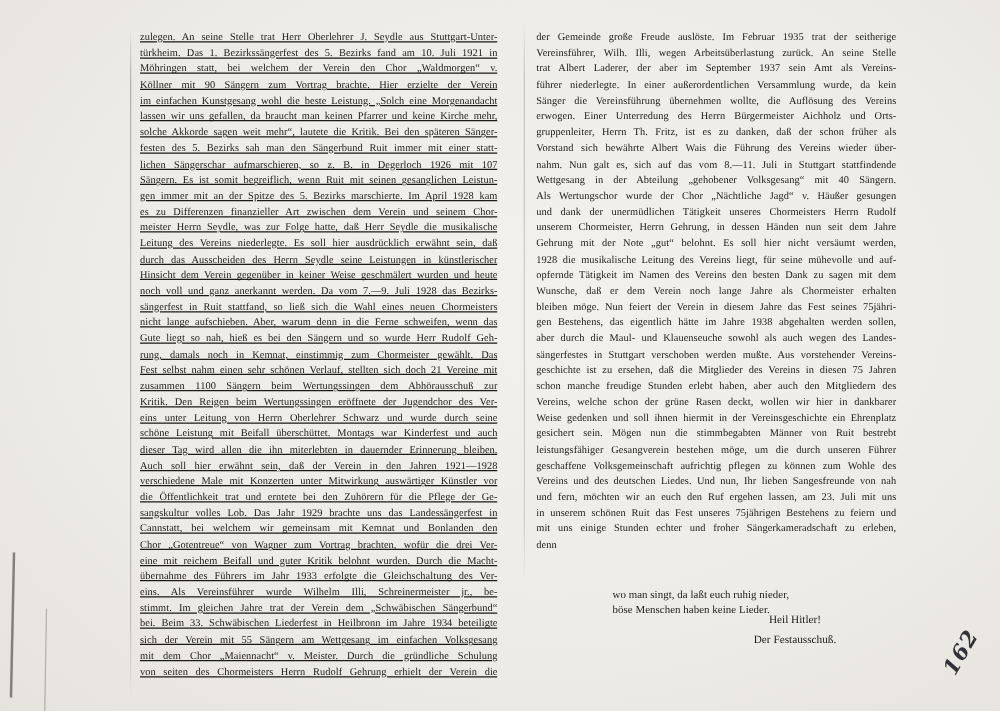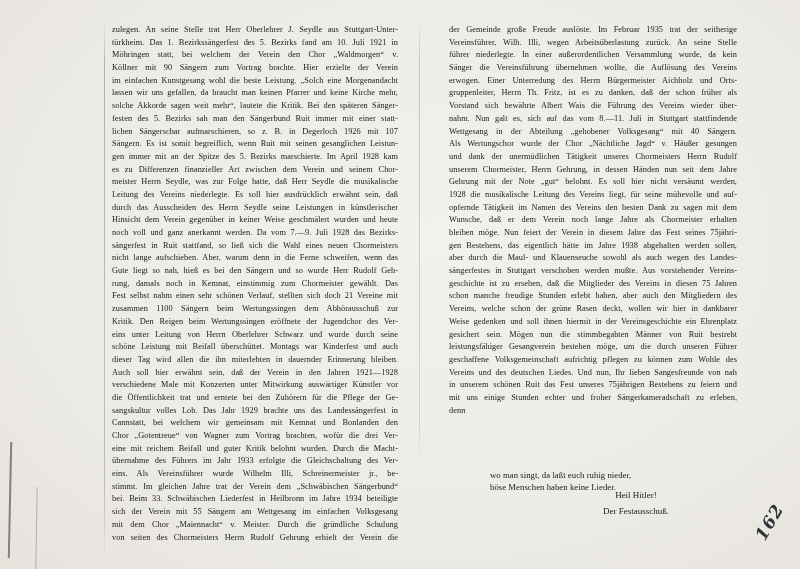--- a/index.html
+++ b/index.html
@@ -23,22 +23,22 @@
   }
   .edge-1 {
     position:absolute; left:9px; top:442px; width:2px; height:116px;
     background:rgba(48,45,42,0.55); transform:rotate(1.2deg);
   }
   .edge-2 {
     position:absolute; left:36px; top:487px; width:1px; height:82px;
     background:rgba(95,92,88,0.38); transform:rotate(1deg);
   }
   .col { position:absolute; top:24px; color:#1c1a17; }
-  .col-left  { left:112px; width:286px; }
-  .col-right { left:449px; width:288px; }
+  .col-left  { left:112px; width:286px;text-decoration:underline; }
+  .col-right { left:429px; width:288px; }
   .tline {
     height:12.7px; line-height:12.7px; font-size:8.3px;
     text-align:justify; text-align-last:justify;
     overflow:hidden; white-space:normal;
     letter-spacing:0.05px;
   }
   .verse { position:absolute; left:490px; top:469px; color:#1c1a17; }
   .verse .tline {
     height:12.4px; line-height:12.4px; font-size:8.7px;
     text-align:center; text-align-last:left; white-space:nowrap;
@@ -105,20 +105,21 @@
       <div class="tline">stimmt. Im gleichen Jahre trat der Verein dem „Schwäbischen Sängerbund“</div>
       <div class="tline">bei. Beim 33. Schwäbischen Liederfest in Heilbronn im Jahre 1934 beteiligte</div>
       <div class="tline">sich der Verein mit 55 Sängern am Wettgesang im einfachen Volksgesang</div>
       <div class="tline">mit dem Chor „Maiennacht“ v. Meister. Durch die gründliche Schulung</div>
       <div class="tline">von seiten des Chormeisters Herrn Rudolf Gehrung erhielt der Verein die</div>
     </div>
 
   <div class="col col-right">
       <div class="tline">der Gemeinde große Freude auslöste. Im Februar 1935 trat der seitherige</div>
       <div class="tline">Vereinsführer, Wilh. Illi, wegen Arbeitsüberlastung zurück. An seine Stelle</div>
+      <div class="tline">trat Albert Laderer, der aber im September 1937 sein Amt als Vereins-</div>
       <div class="tline">führer niederlegte. In einer außerordentlichen Versammlung wurde, da kein</div>
       <div class="tline">Sänger die Vereinsführung übernehmen wollte, die Auflösung des Vereins</div>
       <div class="tline">erwogen. Einer Unterredung des Herrn Bürgermeister Aichholz und Orts-</div>
       <div class="tline">gruppenleiter, Herrn Th. Fritz, ist es zu danken, daß der schon früher als</div>
       <div class="tline">Vorstand sich bewährte Albert Wais die Führung des Vereins wieder über-</div>
       <div class="tline">nahm. Nun galt es, sich auf das vom 8.—11. Juli in Stuttgart stattfindende</div>
       <div class="tline">Wettgesang in der Abteilung „gehobener Volksgesang“ mit 40 Sängern.</div>
       <div class="tline">Als Wertungschor wurde der Chor „Nächtliche Jagd“ v. Häußer gesungen</div>
       <div class="tline">und dank der unermüdlichen Tätigkeit unseres Chormeisters Herrn Rudolf</div>
       <div class="tline">unserem Chormeister, Herrn Gehrung, in dessen Händen nun seit dem Jahre</div>
@@ -131,20 +132,21 @@
       <div class="tline">aber durch die Maul- und Klauenseuche sowohl als auch wegen des Landes-</div>
       <div class="tline">sängerfestes in Stuttgart verschoben werden mußte. Aus vorstehender Vereins-</div>
       <div class="tline">geschichte ist zu ersehen, daß die Mitglieder des Vereins in diesen 75 Jahren</div>
       <div class="tline">schon manche freudige Stunden erlebt haben, aber auch den Mitgliedern des</div>
       <div class="tline">Vereins, welche schon der grüne Rasen deckt, wollen wir hier in dankbarer</div>
       <div class="tline">Weise gedenken und soll ihnen hiermit in der Vereinsgeschichte ein Ehrenplatz</div>
       <div class="tline">gesichert sein. Mögen nun die stimmbegabten Männer von Ruit bestrebt</div>
       <div class="tline">leistungsfähiger Gesangverein bestehen möge, um die durch unseren Führer</div>
       <div class="tline">geschaffene Volksgemeinschaft aufrichtig pflegen zu können zum Wohle des</div>
       <div class="tline">Vereins und des deutschen Liedes. Und nun, Ihr lieben Sangesfreunde von nah</div>
+      <div class="tline">und fern, möchten wir an euch den Ruf ergehen lassen, am 23. Juli mit uns</div>
       <div class="tline">in unserem schönen Ruit das Fest unseres 75jährigen Bestehens zu feiern und</div>
       <div class="tline">mit uns einige Stunden echter und froher Sängerkameradschaft zu erleben,</div>
       <div class="tline">denn</div>
     </div>
 
   <div class="verse">
       <div class="tline">wo man singt, da laßt euch ruhig nieder,</div>
       <div class="tline">böse Menschen haben keine Lieder.</div>
     </div>
 

